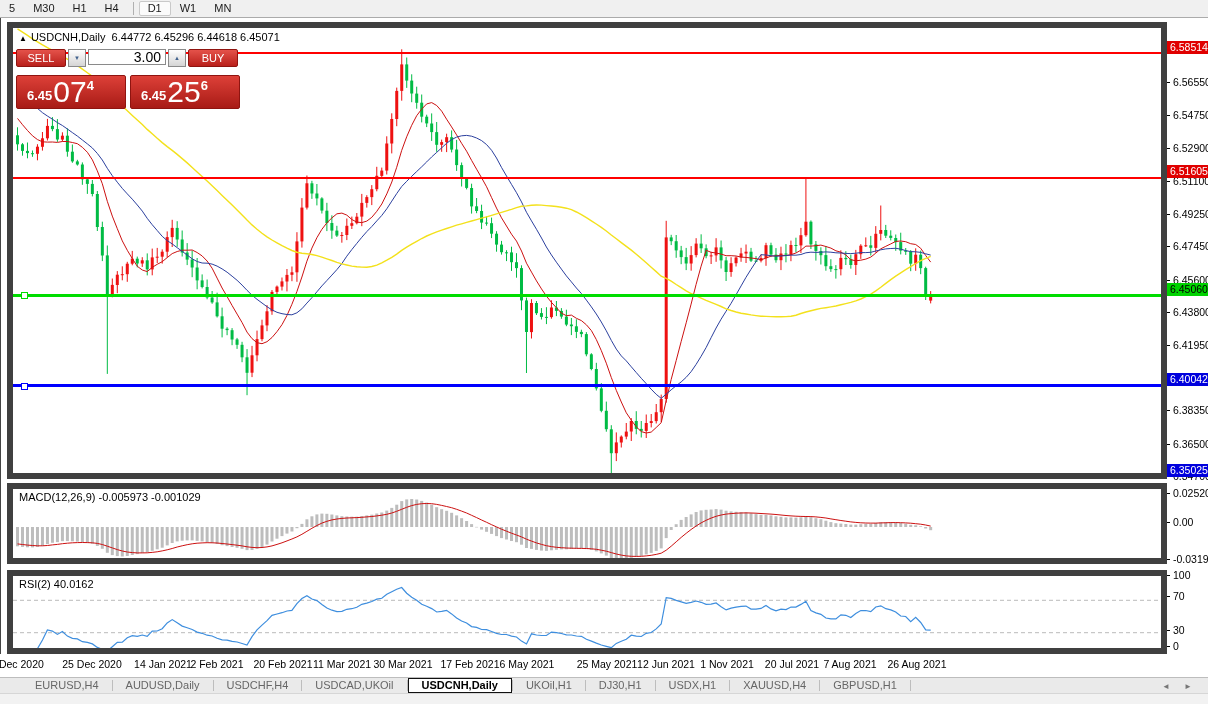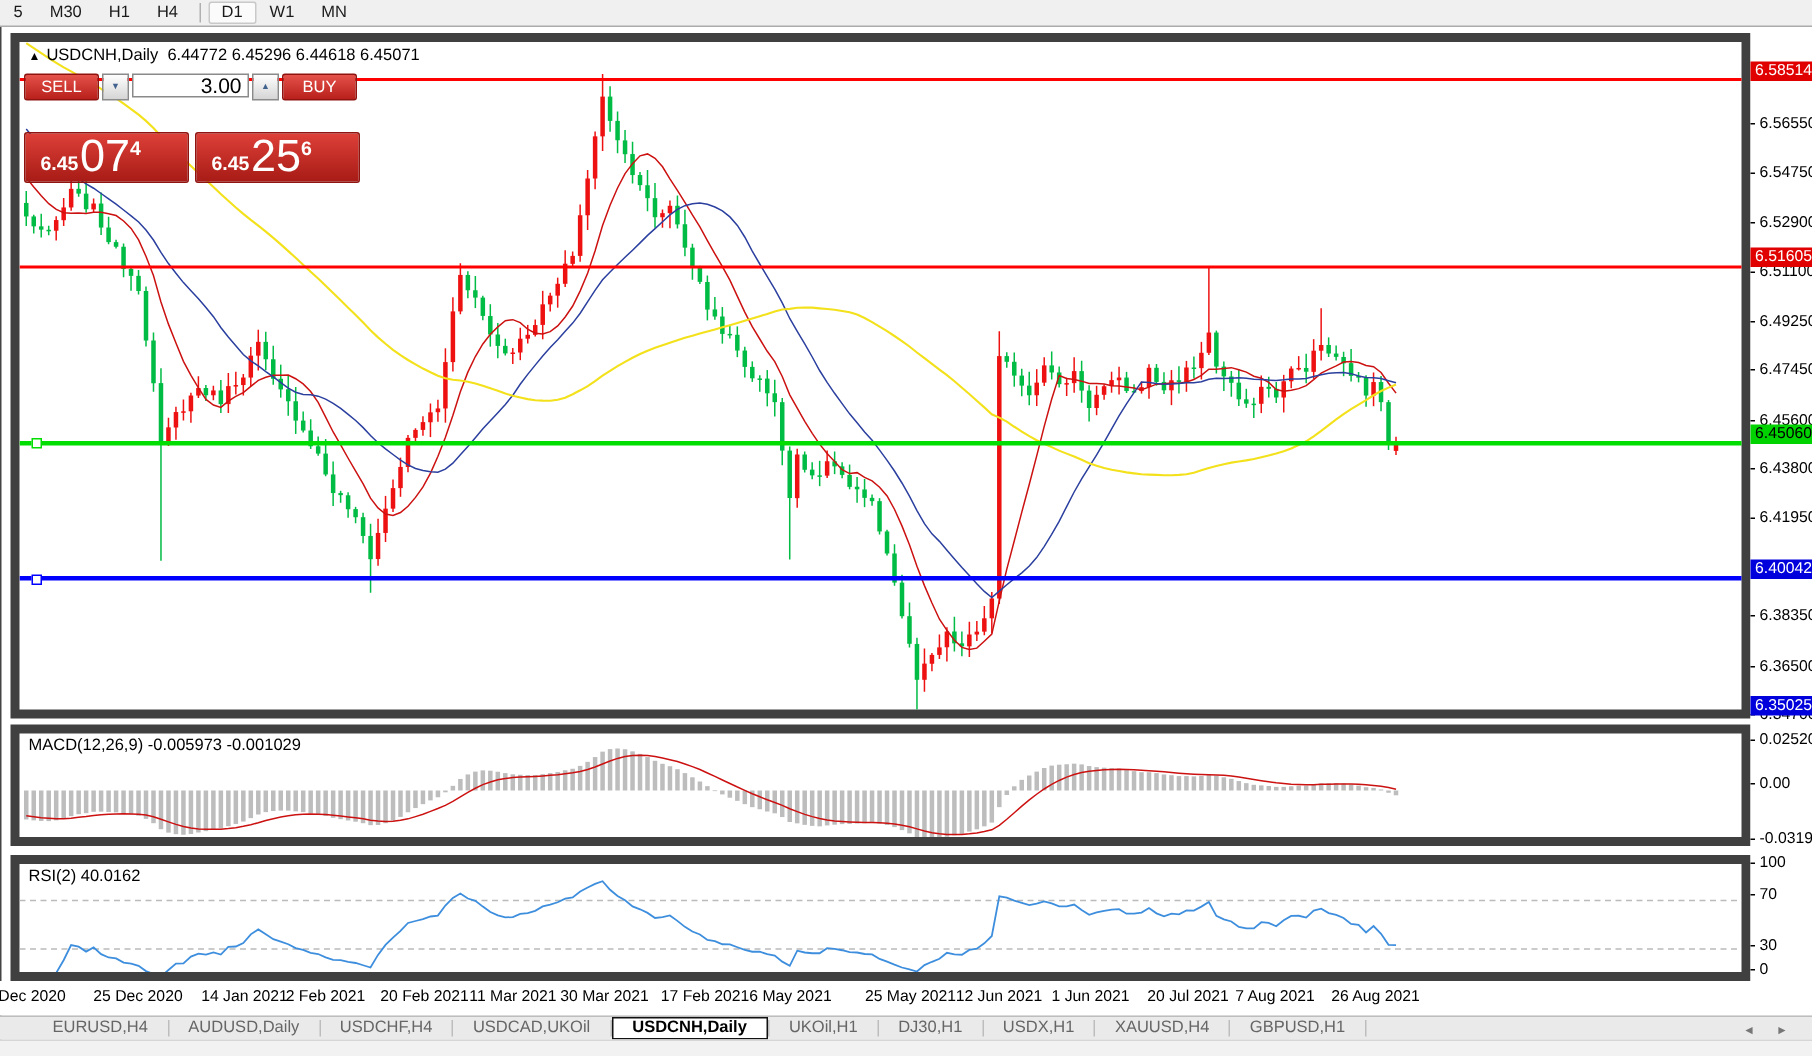--- a/index.html
+++ b/index.html
@@ -23,21 +23,21 @@
   .handle{position:absolute;left:8px;width:5px;height:5px;background:#fff;z-index:4;}
   .trade-panel{position:absolute;left:3px;top:21px;z-index:8;width:226px;}
   .tp-row1{display:flex;gap:2px;height:18px;}
   .btn{width:48px;height:16px;line-height:16px;text-align:center;color:#fff;font-size:11px;
        background:linear-gradient(#e4524a,#b9201b);border:1px solid #8f1410;border-radius:2px;}
   .spin{width:16px;height:16px;background:linear-gradient(#fefefe,#d5d5d5);border:1px solid #8a8a8a;
         display:flex;align-items:center;justify-content:center;}
   .spin .arr{font-size:6px;color:#41628e;line-height:6px;}
   .vol{width:68px;height:14px;border:1px solid #8a8a8a;font-size:14px;text-align:right;
        padding:0 4px;font-family:"Liberation Sans",sans-serif;background:#fff;}
-  .tp-row2{display:flex;gap:4px;margin-top:21px;}
+  .tp-row2{display:flex;gap:4px;margin-top:8px;}
   .pbox{width:110px;height:34px;background:linear-gradient(#dd4038,#a81b16);border:1px solid #8f1410;
         border-radius:2px;color:#fff;display:flex;align-items:flex-end;padding:1px 0 2px 10px;box-sizing:border-box;}
   .pbox .sm{font-size:13px;font-weight:700;margin:0 1px 3px 0;}
   .pbox .lg{font-size:30px;line-height:28px;}
   .pbox .sup{font-size:13px;font-weight:700;align-self:flex-start;margin-top:1px;}
   #axis-col{position:absolute;left:1167px;top:22px;width:41px;height:633px;background:#fff;font-size:10.5px;}
   .tickmark{position:absolute;left:0;width:3px;height:1px;background:#000;}
   .ticklabel{position:absolute;left:6px;white-space:nowrap;}
   .badge{position:absolute;left:0;width:40px;height:13px;line-height:13px;padding-left:3px;
          font-size:10.5px;white-space:nowrap;}
@@ -733,21 +733,21 @@
     <div class="datelabel" style="left:50px">25 Dec 2020</div>
     <div class="datelabel" style="left:121px">14 Jan 2021</div>
     <div class="datelabel" style="left:175px">2 Feb 2021</div>
     <div class="datelabel" style="left:241px">20 Feb 2021</div>
     <div class="datelabel" style="left:300px">11 Mar 2021</div>
     <div class="datelabel" style="left:361px">30 Mar 2021</div>
     <div class="datelabel" style="left:428px">17 Feb 2021</div>
     <div class="datelabel" style="left:485px">6 May 2021</div>
     <div class="datelabel" style="left:565px">25 May 2021</div>
     <div class="datelabel" style="left:624px">12 Jun 2021</div>
-    <div class="datelabel" style="left:685px">1 Jun 2021</div>
+    <div class="datelabel" style="left:685px">1 Nov 2021</div>
     <div class="datelabel" style="left:750px">20 Jul 2021</div>
     <div class="datelabel" style="left:808px">7 Aug 2021</div>
     <div class="datelabel" style="left:875px">26 Aug 2021</div>
   </div>
 
 <div id="tab-bar">
 
 <div class="tab">EURUSD,H4</div>
     <div class="tab-sep"></div>
     <div class="tab">AUDUSD,Daily</div>

